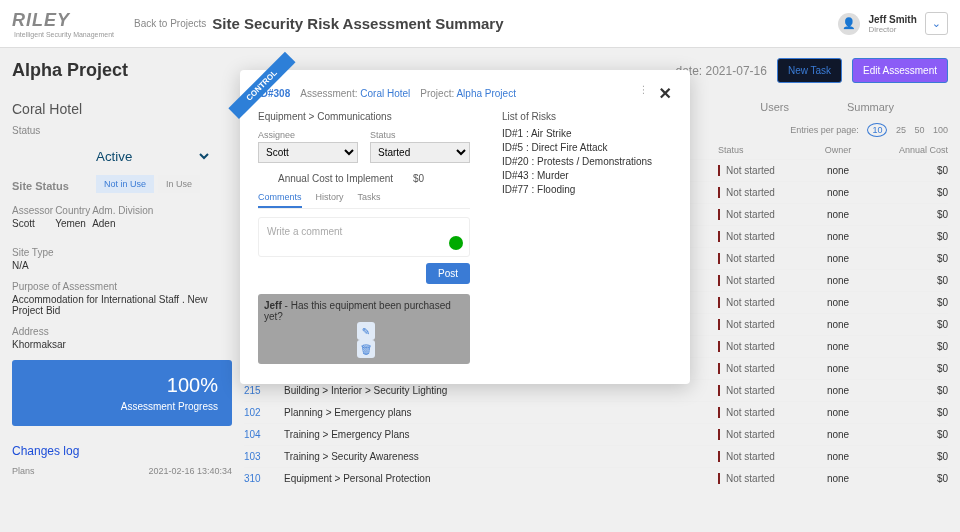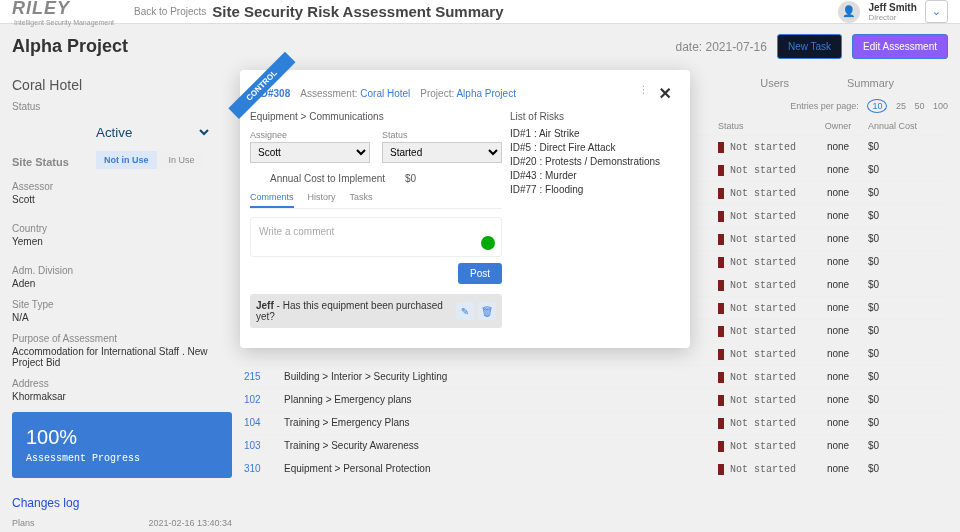--- a/index.html
+++ b/index.html
@@ -1,19 +1,19 @@
 <!DOCTYPE html>
 <html><head>
 <meta charset="utf-8">
 <style>
 * { box-sizing: border-box; margin: 0; padding: 0; font-family: Arial, sans-serif; }
 body { background: #f0f0f0; width: 960px; height: 532px; overflow: hidden; position: relative; font-size: 11px; color: #333; }
 
 
-.header { background: #fff; height: 24px; display: flex; align-items: center; padding: 0 12px; border-bottom: 1px solid #ddd; }
+.header { background: #fff; height: 48px; display: flex; align-items: center; padding: 0 12px; border-bottom: 1px solid #ddd; }
 .logo { font-weight: bold; font-size: 18px; color: #888; font-style: italic; letter-spacing: 1px; }
 .logo-sub { font-size: 7px; color: #999; margin-left: 2px; }
 .back-link { color: #888; font-size: 10px; margin-left: 20px; cursor: pointer; }
 .page-title { font-weight: bold; font-size: 15px; color: #444; margin-left: 6px; }
 .header-right { margin-left: auto; display: flex; align-items: center; gap: 8px; }
 .avatar { width: 22px; height: 22px; border-radius: 50%; background: #ddd; display: flex; align-items: center; justify-content: center; }
 .user-name { font-weight: bold; font-size: 10px; }
 .user-role { font-size: 8px; color: #999; }
 .user-caret { border: 1px solid #ccc; padding: 4px 6px; border-radius: 3px; color: #3a7bd5; cursor: pointer; }
 
@@ -36,72 +36,72 @@
 .main { display: flex; padding: 0 12px; gap: 12px; }
 
 
 .sidebar { width: 220px; }
 .field-row { display: flex; margin-bottom: 10px; font-size: 10px; }
 .field-label { color: #888; width: 80px; }
 .status-select { color: #0c4a6e; border: none; background: transparent; width: 120px; margin-top: 23px; }
 .sitestatus-row { display: flex; gap: 4px; margin-bottom: 12px; align-items: center; }
 .sitestatus-row .field-label { padding-top: 4px; font-weight: bold; }
 .ss-btn { font-size: 9px; padding: 4px 8px; border: none; cursor: pointer; color: #888; }
-.ss-btn.active { background: #dce8f7; color: #3a7bd5; font-weight: bold; }
-.multi-row { display: flex; gap: 18px; margin-bottom: 10px; flex-direction: column; }
+.ss-btn.active { background: #dce8f7; color: #3a7bd5; }
+.multi-row { display: flex; gap: 2px; margin-bottom: 18px; }
 .multi-col { font-size: 10px; }
 .multi-col .lbl { color: #888; display: block; margin-bottom: 2px; }
-.progress-box { background: #3a7bd5; color: #fff; text-align: left; padding: 14px; border-radius: 3px; }
+.progress-box { background: #3a7bd5; color: #fff; text-align: right; padding: 14px; border-radius: 3px; }
 .progress-pct { font-size: 20px; }
-.progress-lbl { font-size: 10px; margin-top: 4px; font-family: Liberation Mono, monospace; }
+.progress-lbl { font-size: 10px; margin-top: 4px; }
 .changes-hdr { margin-top: 18px; font-size: 12px; color: #1d4ed8; }
 .change-row { display: flex; justify-content: space-between; font-size: 9px; color: #888; margin-top: 8px; }
 
 
 .list-area { flex: 1; }
 .table-ctrl { text-align: right; font-size: 9px; color: #888; margin-bottom: 6px; }
 .table-ctrl .pg { margin-left: 6px; cursor: pointer; }
 .table-ctrl .pg.active { color: #3a7bd5; border: 1px solid #3a7bd5; border-radius: 50%; padding: 1px 4px; }
 .tbl-hdr { display: flex; font-size: 9px; color: #888; padding: 4px 0; }
 .col-id { width: 40px; }
 .col-path { flex: 1; }
 .col-status { width: 90px; }
 .col-owner { width: 60px; text-align: center; }
-.col-cost { width: 80px; text-align: left; }
+.col-cost { width: 80px; text-align: right; }
 .tbl-row { display: flex; font-size: 10px; padding: 5px 0; border-top: 1px solid #eee; }
 .tbl-row .col-id { color: #3a7bd5; cursor: pointer; }
-.status-pill { border-left: 6px solid #7f1d1d; padding-left: 6px; color: #666; font-family: Liberation Mono, monospace; }
+.status-pill { border-left: 2px solid #7f1d1d; padding-left: 6px; color: #666; }
 
 
 .modal { position: absolute; top: 70px; left: 240px; width: 450px; background: #fff; box-shadow: 0 4px 20px rgba(0,0,0,0.2); border-radius: 4px; padding: 0 0 20px 0; z-index: 100; }
 .modal-ribbon { position: absolute; top: 8px; left: -18px; background: #2d7fd8; color: #fff; font-size: 8px; font-weight: bold; padding: 3px 20px; transform: rotate(-45deg); }
 .modal-hdr { padding: 14px 18px 8px 18px; display: flex; align-items: center; gap: 10px; font-size: 10px; }
 .modal-id { color: #3a7bd5; font-weight: bold; }
 .modal-link { color: #3a7bd5; }
 .modal-grey { color: #888; }
 .modal-icons { margin-left: auto; display: flex; gap: 10px; }
 .modal-close { cursor: pointer; font-size: 16px; font-weight: bold; }
-.modal-body { display: flex; padding: 0 10px; gap: 8px; }
+.modal-body { display: flex; padding: 0 18px; gap: 32px; }
 .modal-left { flex: 1; }
 .modal-right { width: 170px; }
 .m-section { font-size: 10px; color: #555; margin-bottom: 8px; }
 .m-fields { display: flex; gap: 12px; margin-bottom: 10px; }
 .m-field { flex: 1; }
 .m-field label { font-size: 9px; color: #888; display: block; margin-bottom: 2px; }
 .m-field select { width: 100%; font-size: 10px; padding: 3px; border: 1px solid #ccc; }
 .m-cost { font-size: 10px; color: #555; margin-bottom: 8px; }
 .m-cost span { margin-left: 20px; }
 .m-tabs { display: flex; gap: 14px; font-size: 9px; margin-bottom: 8px; border-bottom: 1px solid #eee; }
 .m-tab { padding-bottom: 4px; cursor: pointer; color: #888; }
 .m-tab.active { color: #3a7bd5; border-bottom: 2px solid #3a7bd5; }
 .m-comment-box { border: 1px solid #eee; border-radius: 3px; padding: 8px; font-size: 10px; color: #aaa; min-height: 40px; position: relative; margin-bottom: 6px; }
 .gram-icon { position: absolute; right: 6px; bottom: 6px; width: 14px; height: 14px; background: #0a0; border-radius: 50%; }
 .m-post-row { text-align: right; margin-bottom: 10px; }
 .m-post { background: #3a7bd5; color: #fff; font-size: 10px; border: none; padding: 5px 12px; border-radius: 3px; cursor: pointer; }
-.m-comment-entry { background: #e5e5e5; padding: 6px; font-size: 10px; display: flex; align-items: center; border-radius: 3px; }
+.m-comment-entry { background: #a3a3a3; padding: 6px; font-size: 10px; display: flex; align-items: center; border-radius: 3px; flex-direction: column; }
 .m-comment-txt { flex: 1; }
 .m-c-icon { width: 18px; height: 18px; background: #e0eaf7; color: #3a7bd5; display: flex; align-items: center; justify-content: center; border-radius: 3px; margin-left: 4px; cursor: pointer; font-size: 10px; }
 .m-risks-hdr { font-size: 10px; color: #555; margin-bottom: 6px; }
 .m-risk { font-size: 10px; color: #333; margin-bottom: 3px; }
 </style>
 </head>
 <body>
 
 <div class="header">
   <div>

